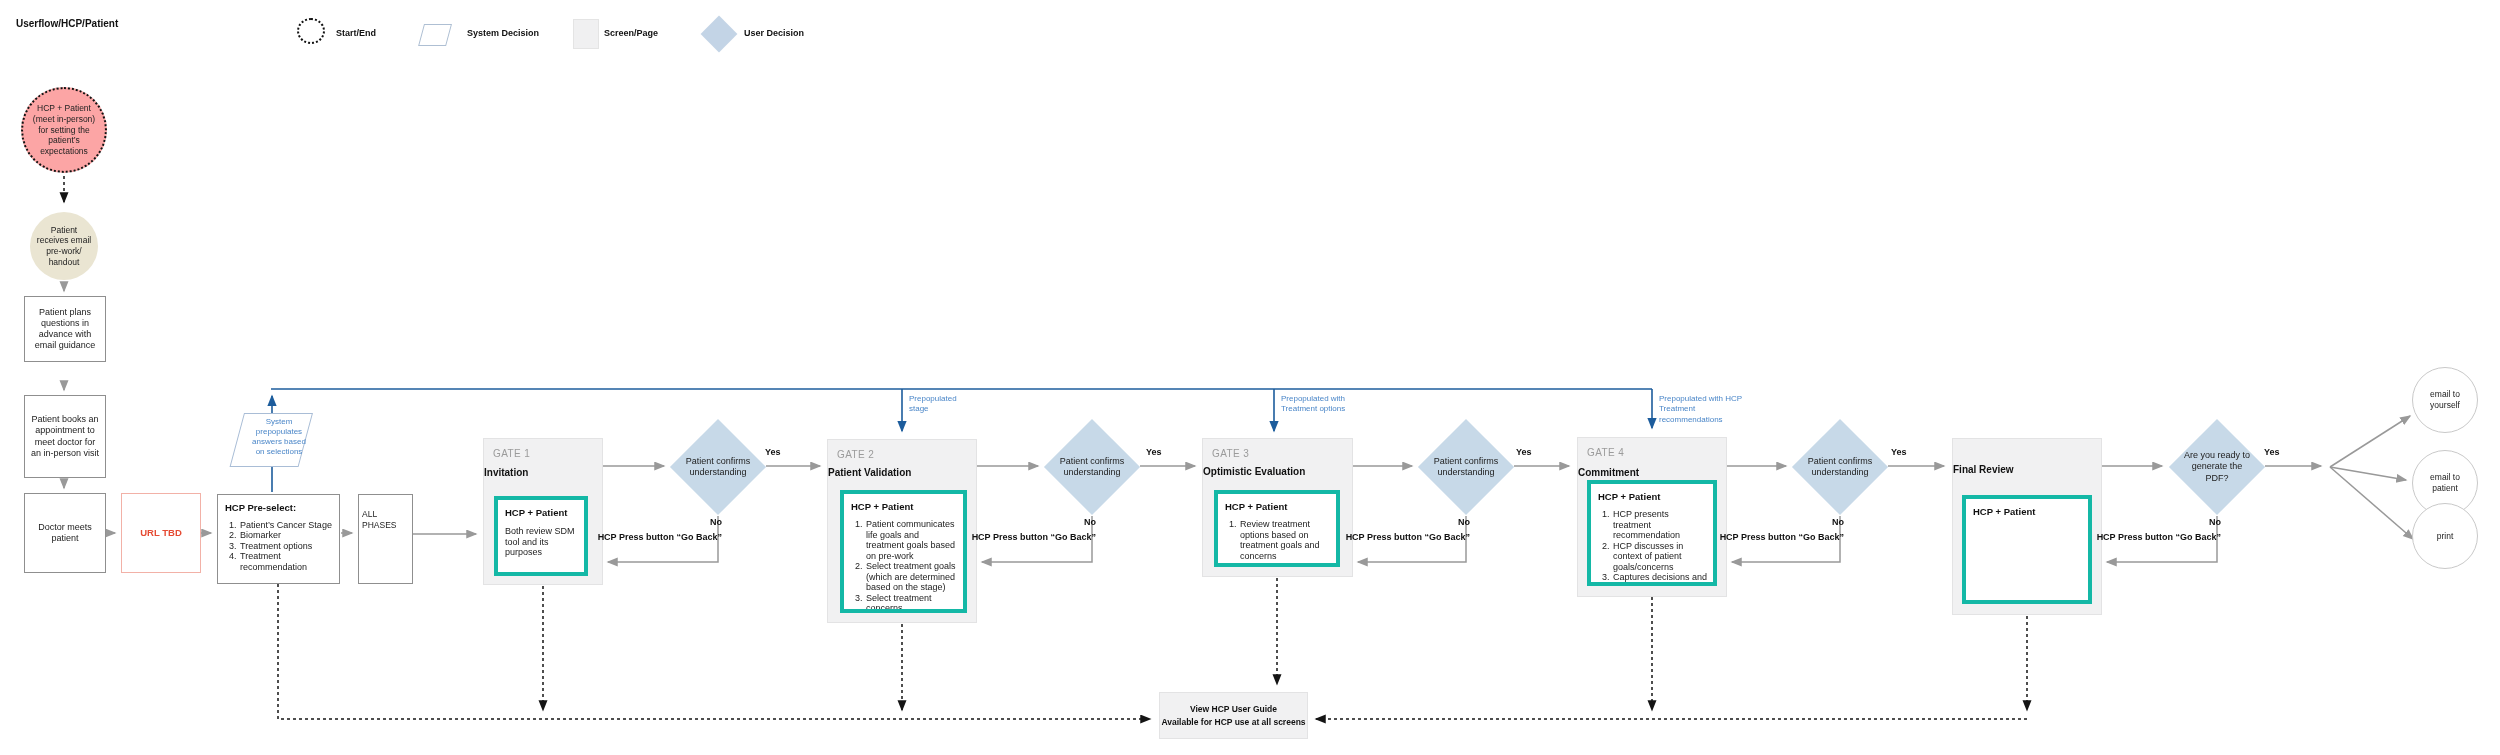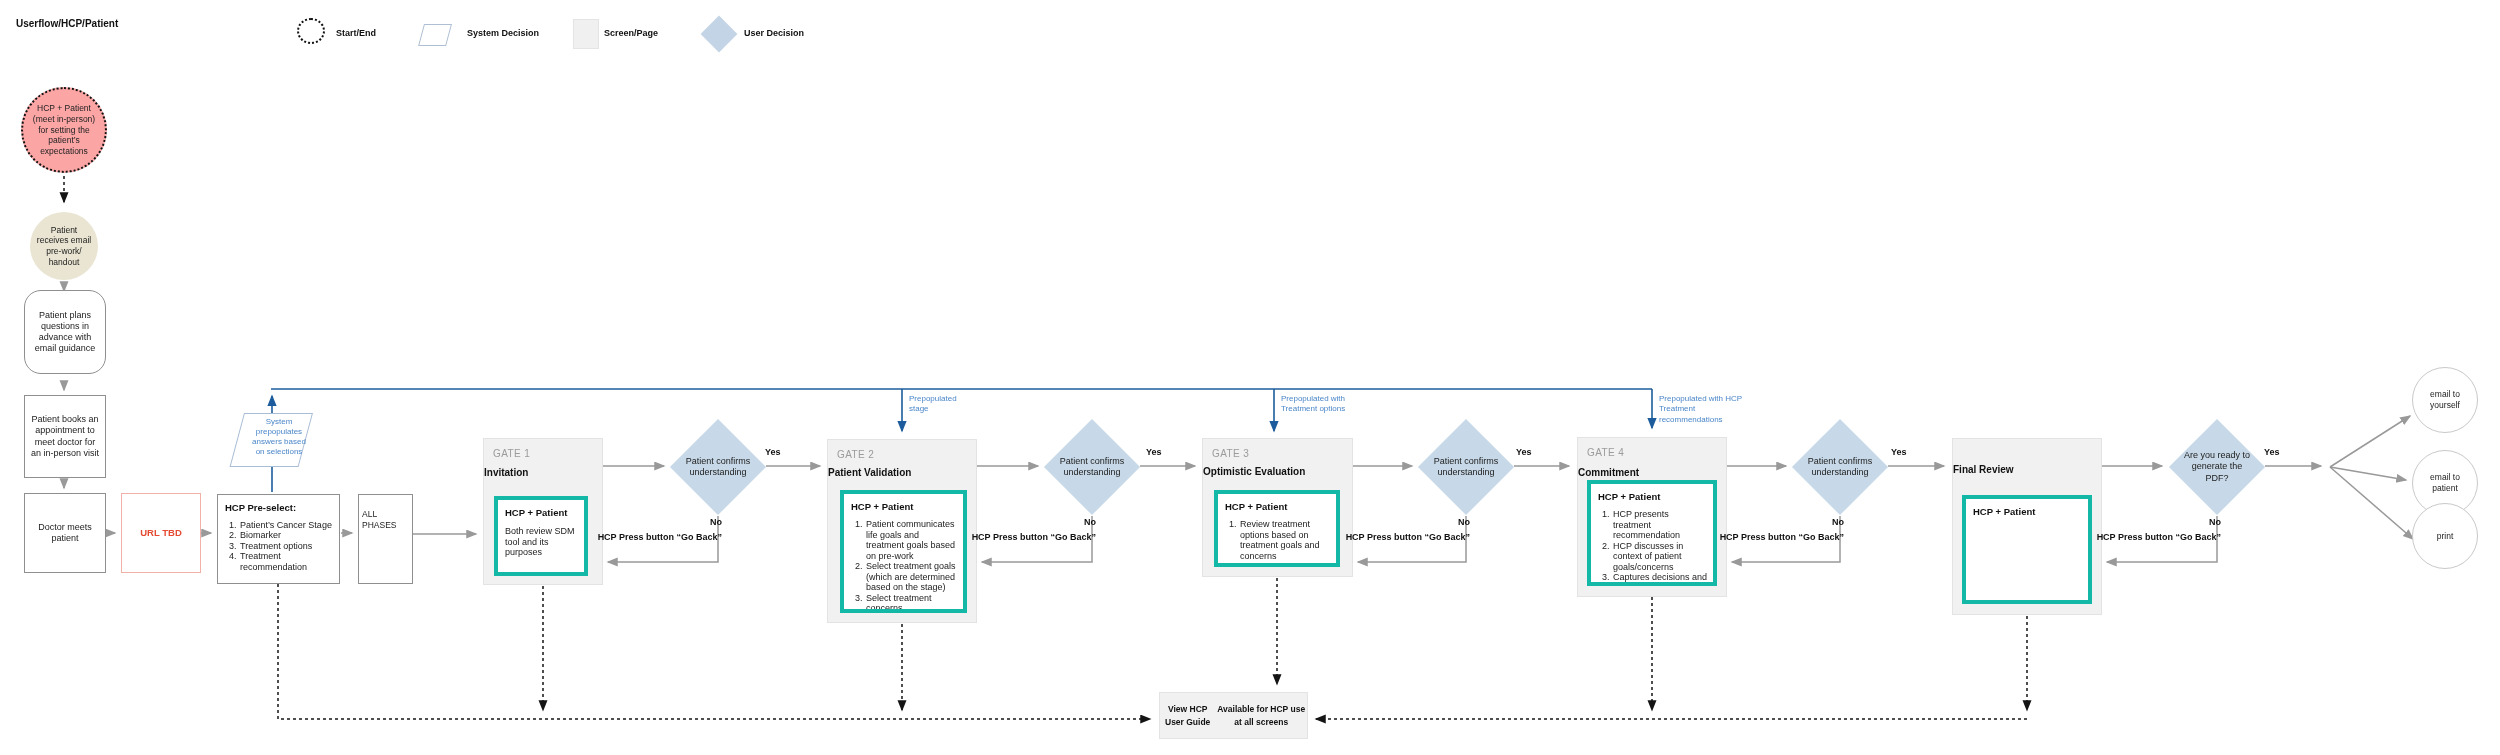--- a/index.html
+++ b/index.html
@@ -54,21 +54,21 @@
   .noblk{position:absolute;width:150px;text-align:right;font-size:9px;font-weight:bold;color:#111;line-height:15px;}
 
   .bluelabel{position:absolute;font-size:8px;line-height:1.3;color:#4a86c8;}
   .para-shape{position:absolute;left:244px;top:413px;width:69px;height:54px;border:1px solid #a9bdd6;background:#fff;
               transform:skewX(-15deg);transform-origin:0 0;box-sizing:border-box;}
   .para-text{position:absolute;left:247px;top:417px;width:64px;font-size:8px;line-height:1.25;color:#4a86c8;text-align:center;}
 
   .out-circle{background:#fff;border:1px solid #c9c9c9;}
 
   .guide-box{position:absolute;left:1159px;top:692px;width:149px;height:47px;background:#f1f1f2;border:1px solid #e3e3e4;
-             box-sizing:border-box;display:flex;flex-direction:row;align-items:center;justify-content:center;
+             box-sizing:border-box;display:flex;flex-direction:column;align-items:center;justify-content:center;
              font-size:8.5px;font-weight:bold;color:#111;line-height:1.45;text-align:center;}
 </style>
 </head>
 <body>
 
 <div id="canvas">
 
   <svg width="2500" height="755" viewBox="0 0 2500 755">
     <defs>
       <marker id="ag" markerWidth="9" markerHeight="8" refX="6.5" refY="3" orient="auto">
@@ -141,21 +141,21 @@
   <div class="lg-label" style="left:604px;top:28px;">Screen/Page</div>
   <div class="lg-diamond"></div>
   <div class="lg-label" style="left:744px;top:28px;">User Decision</div>
 
   <div class="circle start-circle">
       <span>HCP + Patient (meet in-person) for setting the patient’s expectations</span>
     </div>
   <div class="circle beige-circle">
       <span>Patient receives email pre-work/ handout</span>
     </div>
-  <div class="box" style="left:24px;top:290px;width:82px;height:84px;border-radius:17px;">
+  <div class="box" style="left:24px;top:296px;width:82px;height:66px;">
       <span>Patient plans questions in advance with email guidance</span>
     </div>
   <div class="box" style="left:24px;top:395px;width:82px;height:83px;">
       <span>Patient books an appointment to meet doctor for an in-person visit</span>
     </div>
   <div class="box" style="left:24px;top:493px;width:82px;height:80px;">
       <span>Doctor meets patient</span>
     </div>
   <div class="box url-box" style="left:121px;top:493px;width:80px;height:80px;">
       <span>URL TBD</span>

